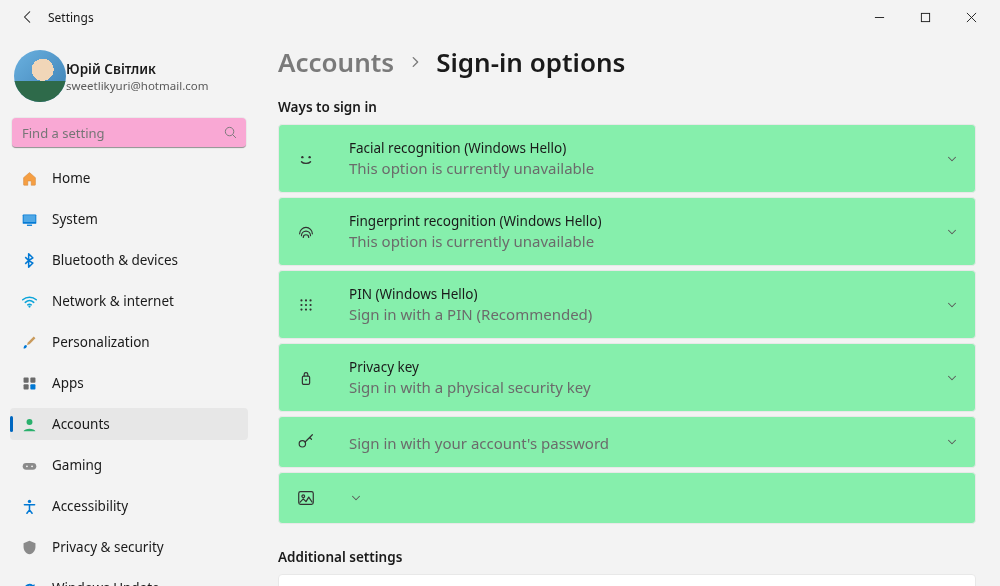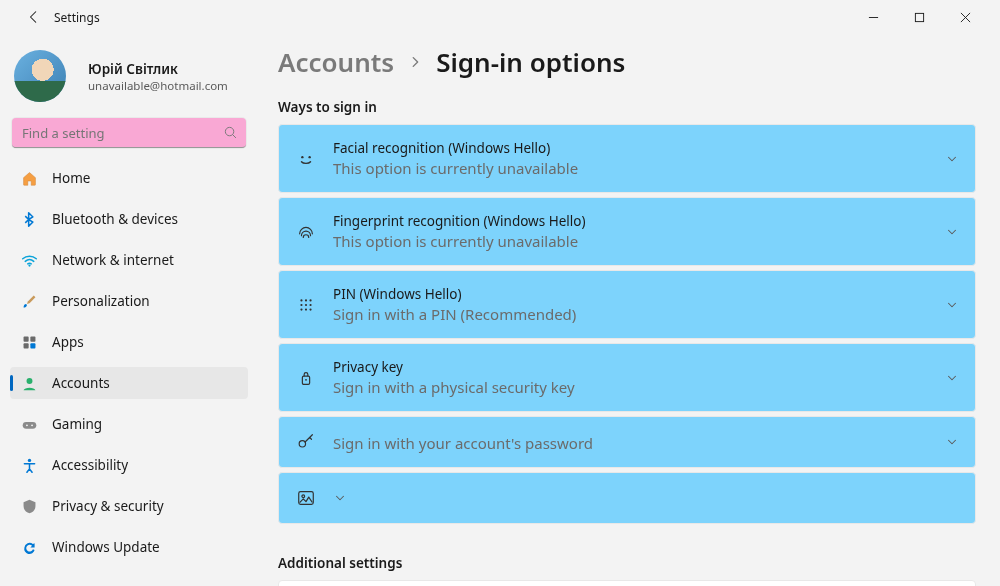--- a/index.html
+++ b/index.html
@@ -1,43 +1,43 @@
 <!DOCTYPE html>
 <html><head>
 <meta charset="utf-8">
 <style>
   * { box-sizing: border-box; margin: 0; padding: 0; font-family: "Segoe UI", system-ui, sans-serif; }
   body { background: #f3f3f3; width: 1000px; height: 586px; overflow: hidden; color: #1a1a1a; }
-  .titlebar { display: flex; align-items: center; height: 34px; padding: 0 12px; }
+  .titlebar { display: flex; align-items: center; height: 34px; padding: 0 6px; }
   .back-btn { width: 28px; height: 28px; display:flex; align-items:center; justify-content:center; margin-left: 8px; margin-right: 4px; border-radius:4px; }
   .title { font-size: 12px; margin-left: 2px; }
   .winctrls { margin-left: auto; display:flex; }
   .winctrl { width: 46px; height: 34px; display:flex; align-items:center; justify-content:center; }
   .app { display:flex; height: calc(586px - 34px); }
   .sidebar { width: 258px; padding: 10px 10px 0 10px; }
-  .user { display:flex; align-items:center; gap: 22px; padding: 6px 4px 14px 4px; }
+  .user { display:flex; align-items:center; gap: 0; padding: 6px 4px 14px 4px; }
   .avatar { width: 52px; height: 52px; border-radius: 50%; background: linear-gradient(135deg,#6bb1e0,#3b7fb3); position:relative; overflow:hidden; }
   .avatar::after { content:""; position:absolute; inset:0; background: radial-gradient(circle at 55% 38%, #f1d6b8 0 11px, transparent 11px), linear-gradient(180deg, transparent 60%, #2e6a4a 60%); }
   .user-name { font-size: 13.5px; font-weight: 600; }
   .user-mail { font-size: 11.5px; color: #5a5a5a; }
   .search { position:relative; margin: 2px 2px 14px 2px; }
   .search input { width:100%; height: 30px; border: none; border-bottom: 1px solid #999; background: #f9a8d4; border-radius: 4px; padding: 0 30px 0 10px; font-size: 13px; outline: none; box-shadow: 0 0 0 1px rgba(0,0,0,.04); }
   .search input::placeholder { color: #767676; }
   .search .sicon { position:absolute; right: 8px; top: 7px; color:#767676; }
   .nav { display:flex; flex-direction:column; gap: 9px; }
   .nav-item { display:flex; align-items:center; height: 32px; padding-left: 10px; gap: 14px; border-radius: 4px; font-size: 13.5px; position:relative; }
   .nav-item.active { background: #e7e7e7; }
   .nav-item.active::before { content:""; position:absolute; left: 0px; top: 8px; bottom: 8px; width: 3px; background: #0067c0; border-radius: 2px; }
   .nav-icon { width: 18px; height: 18px; display:flex; align-items:center; justify-content:center; }
   .main { flex:1; padding: 10px 24px 0 20px; overflow-y:auto; }
   .crumbs { display:flex; align-items:center; gap: 14px; font-size: 26px; font-weight: 600; margin-bottom: 18px; }
   .crumb-parent { color: #7a7a7a; font-weight:600; }
   .crumb-chevron { color:#7a7a7a; font-size: 16px; }
-  .section-label { font-size: 13.5px; font-weight: 600; margin-bottom: 8px; margin-top: 6px; }
-  .card { background:#7dd3fc; border:1px solid #e8e8e8; border-radius:4px; margin-bottom: 4px; display:flex; align-items:center; padding: 14px 16px; gap: 16px; }
+  .section-label { font-size: 13.5px; font-weight: 600; margin-bottom: 8px; }
+  .card { background:#86efac; border:1px solid #e8e8e8; border-radius:4px; margin-bottom: 4px; display:flex; align-items:center; padding: 14px 16px; gap: 32px; }
   .card + .card { margin-top: 4px; }
   .card-icon { width: 22px; height: 22px; display:flex; align-items:center; justify-content:center; color:#323232; flex: 0 0 22px; }
   .card-texts { flex:1; }
   .card-title { font-size: 13.5px; }
   .card-sub { font-size: 15px; color: #6b6b6b; margin-top: 1px; }
   .card-chevron { color:#5a5a5a; }
   .section-gap { height: 20px; }
   .addl-row { background:#fff; border:1px solid #e8e8e8; border-radius:4px; padding: 18px 16px; display:flex; align-items:center; gap: 16px; font-size: 13px; }
   svg { display:block; }
 </style>
@@ -179,21 +179,21 @@
       </div>
   </div>
 </div>
 
 <div class="app">
   <div class="sidebar">
     <div class="user">
       <div class="avatar"></div>
       <div>
         <div class="user-name">Юрій Світлик</div>
-        <div class="user-mail">unavailable@hotmail.com</div>
+        <div class="user-mail">sweetlikyuri@hotmail.com</div>
       </div>
     </div>
     <div class="search">
       <input type="text" placeholder="Find a setting" style="">
       <span class="sicon">
           <svg width="15" height="15">
             <use href="#i-search"></use>
           </svg>
         </span>
     </div>
@@ -202,20 +202,28 @@
           <span class="nav-icon">
             <svg width="17" height="17">
               <use href="#i-home"></use>
             </svg>
           </span>
           <span>Home</span>
         </div>
         <div class="nav-item">
           <span class="nav-icon">
             <svg width="17" height="17">
+              <use href="#i-system"></use>
+            </svg>
+          </span>
+          <span>System</span>
+        </div>
+        <div class="nav-item">
+          <span class="nav-icon">
+            <svg width="17" height="17">
               <use href="#i-bluetooth"></use>
             </svg>
           </span>
           <span>Bluetooth &amp; devices</span>
         </div>
         <div class="nav-item">
           <span class="nav-icon">
             <svg width="17" height="17">
               <use href="#i-wifi"></use>
             </svg>

